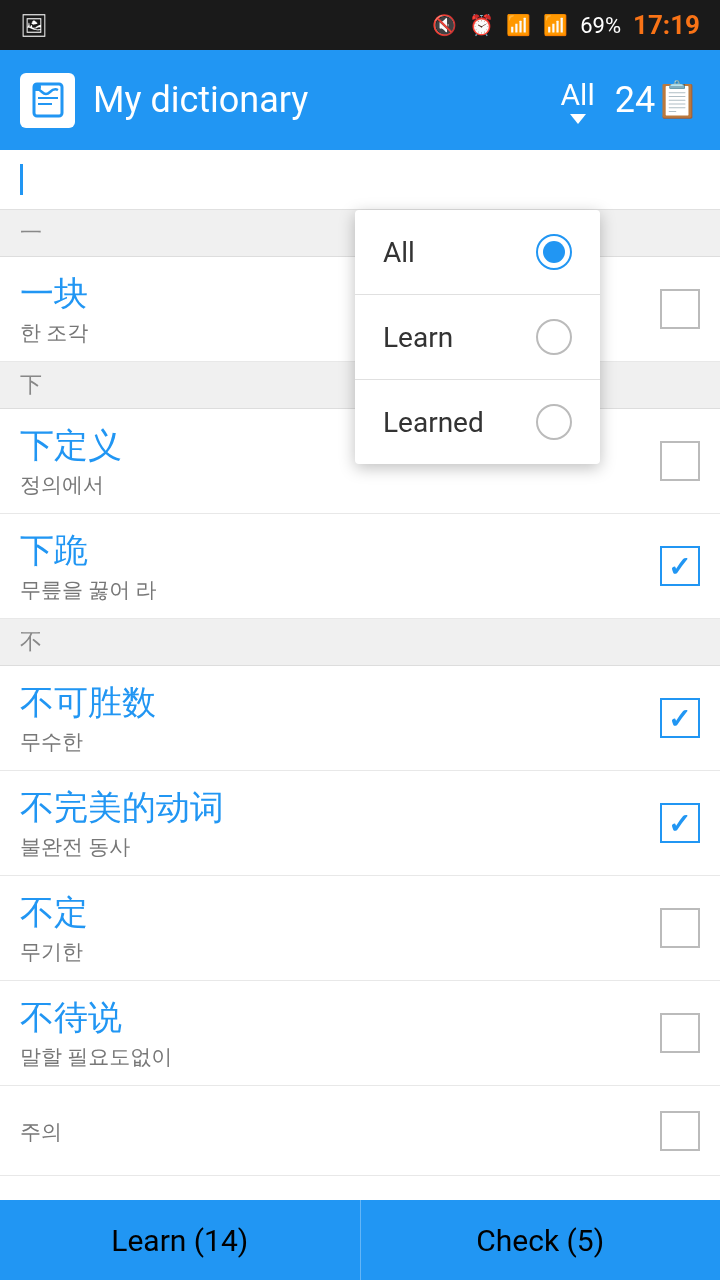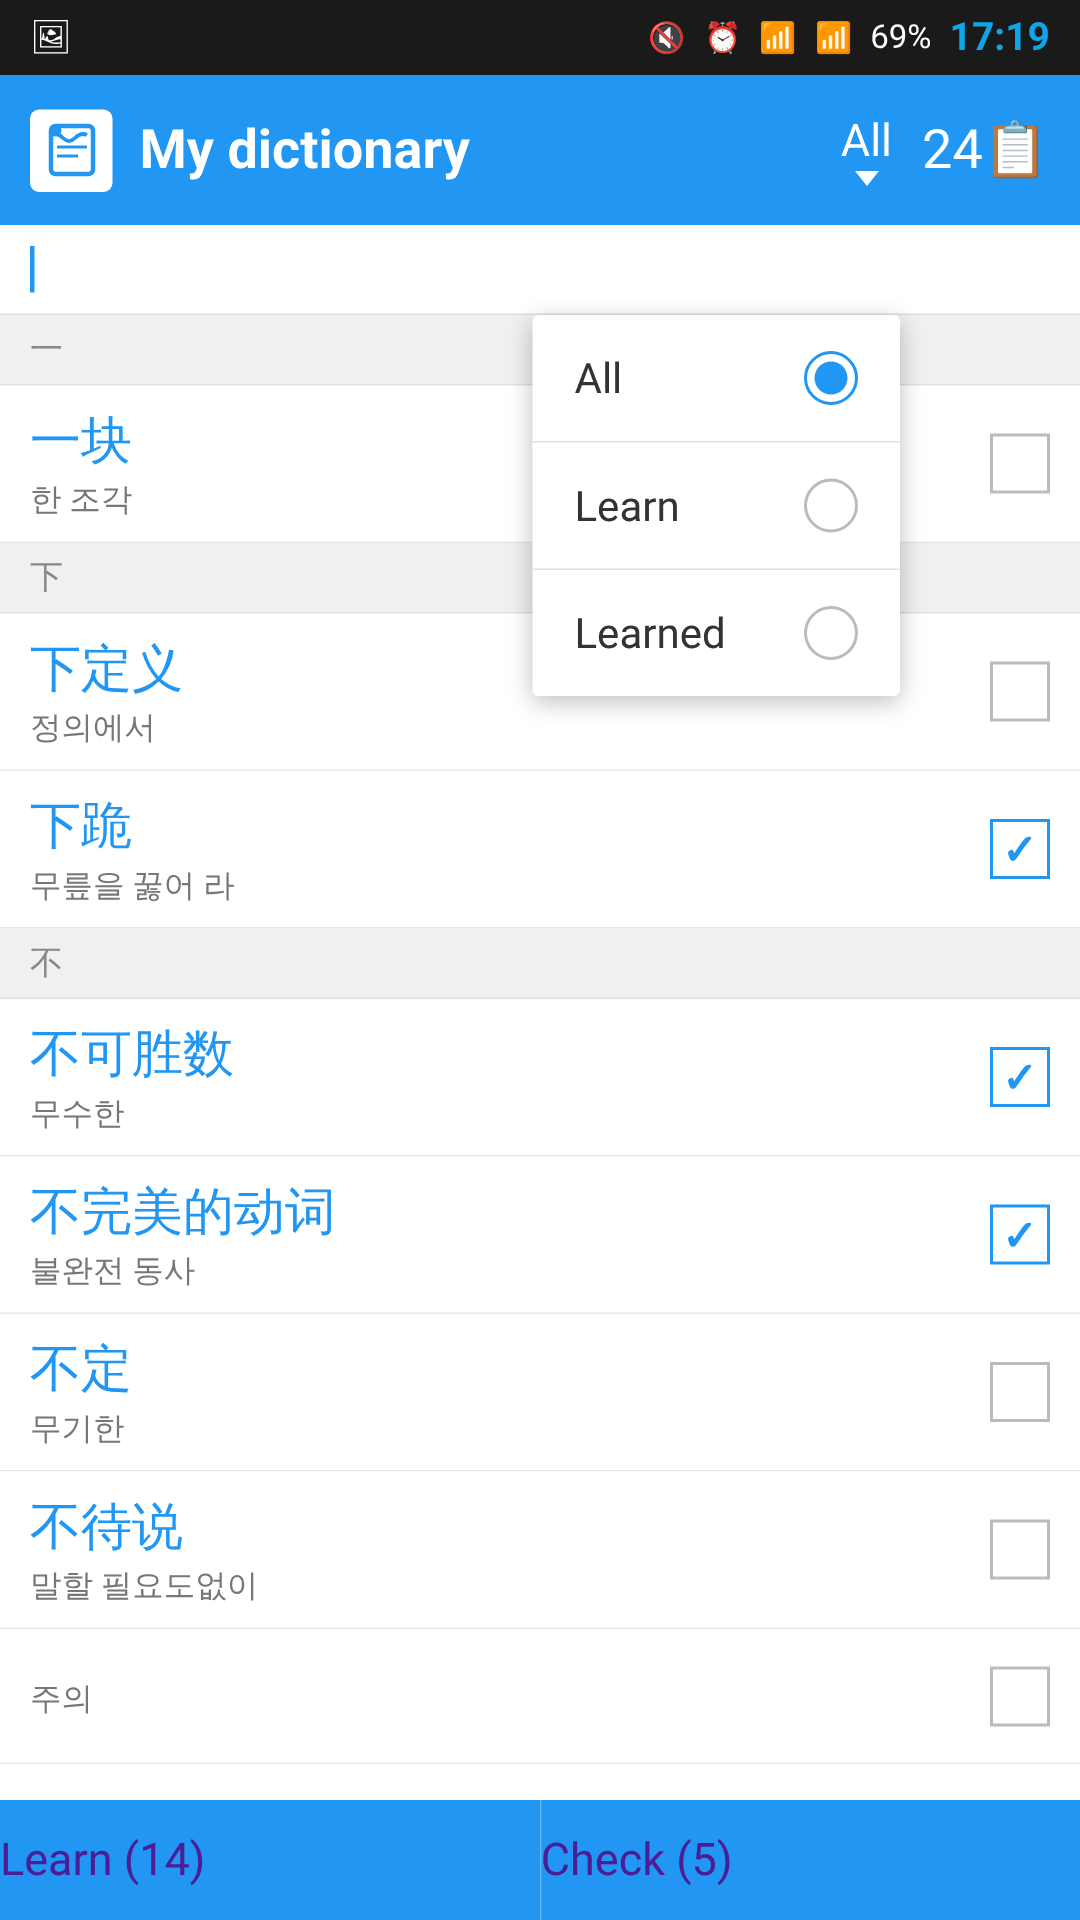--- a/index.html
+++ b/index.html
@@ -46,21 +46,21 @@
       margin-right: 18px;
       flex-shrink: 0;
     }
     .header-icon svg {
       width: 36px;
       height: 36px;
     }
     .header-title {
       color: white;
       font-size: 36px;
-      font-weight: 700;
+      font-weight: 400;
       flex: 1;
     }
     .header-filter {
       color: white;
       font-size: 30px;
       margin-right: 20px;
       cursor: pointer;
       display: flex;
       flex-direction: column;
       align-items: center;
@@ -202,41 +202,41 @@
       left: 0;
       right: 0;
       height: 80px;
       background: #2196F3;
       display: flex;
     }
     .bottom-btn {
       flex: 1;
       display: flex;
       align-items: center;
-      justify-content: flex-start;
-      color: #4c1d95;
+      justify-content: center;
+      color: #000000;
       font-size: 30px;
       cursor: pointer;
     }
     .bottom-btn:first-child {
       border-right: 1px solid rgba(255,255,255,0.3);
     }
   </style>
 </head>
 <body>
 
 <div class="status-bar">
   <span>🖼</span>
   <span style="margin-right:auto;"></span>
   <span style="font-size:20px;">🔇</span>
   <span style="font-size:20px;">⏰</span>
   <span style="font-size:20px;">📶</span>
   <span style="font-size:20px;">📶</span>
   <span style="color:white;font-size:22px;">69%</span>
-  <span style="color:#0ea5e9;font-size:26px;font-weight:bold;">17:19</span>
+  <span style="color:#f97316;font-size:26px;font-weight:bold;">17:19</span>
 </div>
 
 <div class="header">
   <div class="header-icon">
     <svg viewBox="0 0 36 36" fill="#2196F3">
       <rect x="4" y="2" width="28" height="32" rx="3" fill="none" stroke="#2196F3" stroke-width="3"></rect>
       <path d="M4 8 Q8 6 12 10 Q16 14 20 10 Q24 6 28 8" fill="none" stroke="#2196F3" stroke-width="2.5"></path>
       <path d="M8 16 h20" stroke="#2196F3" stroke-width="2"></path>
       <path d="M8 22 h14" stroke="#2196F3" stroke-width="2"></path>
       <circle cx="7" cy="5" r="4" fill="#2196F3"></circle>

